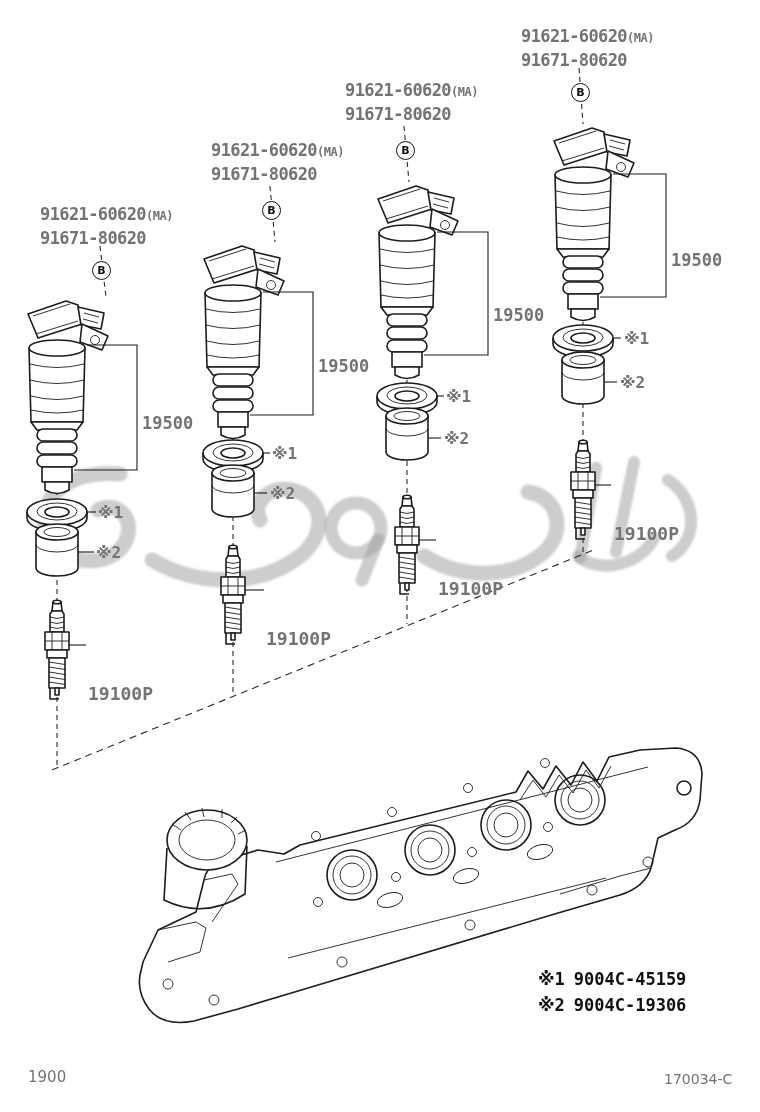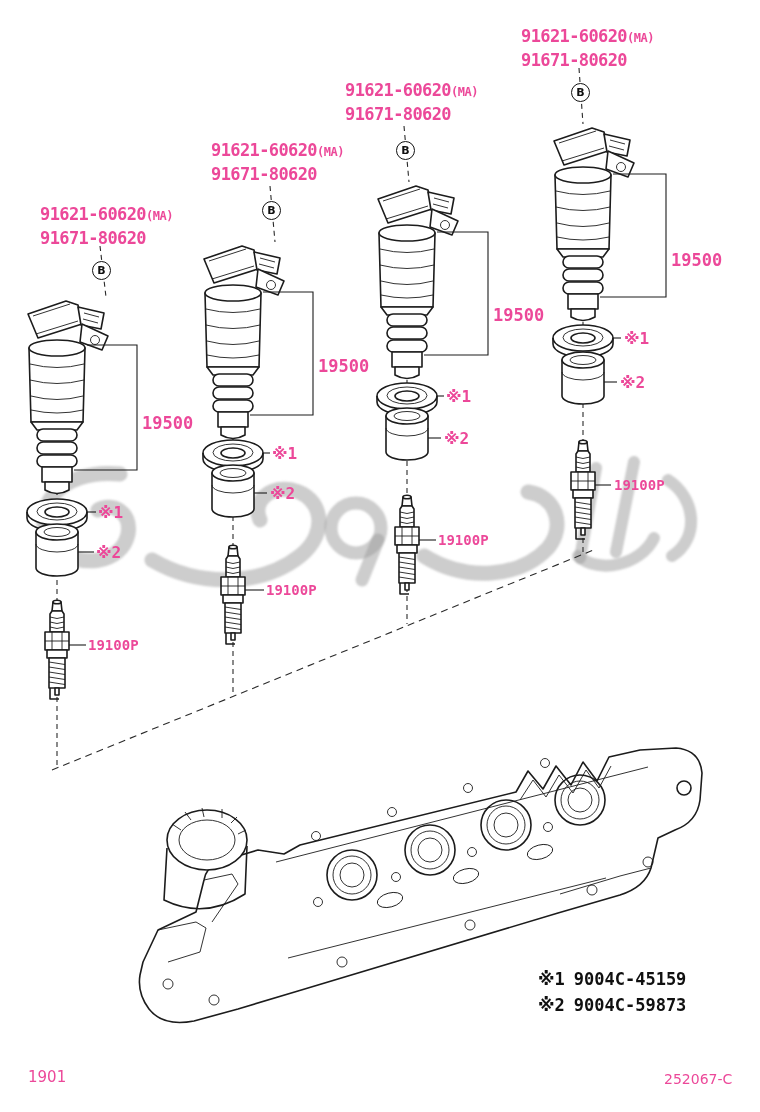--- a/index.html
+++ b/index.html
@@ -15,26 +15,26 @@
   
   .s  { stroke:#1c1c1c; stroke-width:1.6; fill:#fff; stroke-linejoin:round; }
   .sn { stroke:#1c1c1c; stroke-width:1.6; fill:none; stroke-linejoin:round; }
   .t  { stroke:#1c1c1c; stroke-width:0.9; fill:none; }
   .ld { stroke:#1c1c1c; stroke-width:1.1; fill:none; }
   .dash  { stroke:#2a2a2a; stroke-width:1.1; fill:none; stroke-dasharray:5 4; }
   .dash2 { stroke:#2a2a2a; stroke-width:1.1; fill:none; stroke-dasharray:7 5; }
   .wm { stroke:#9c9c9c; fill:none; opacity:0.5; stroke-linecap:round; }
 
   
-  .lbl { position:absolute; white-space:nowrap; font-weight:bold; color:#ec4899; }
+  .lbl { position:absolute; white-space:nowrap; font-weight:bold; color:#737373; }
   .pn  { font-size:17px; line-height:22px; letter-spacing:-0.6px; }
   .pn .suf { font-size:12px; letter-spacing:-0.5px; }
   .big { font-size:17px; transform:translateY(-50%); }
   .mark{ font-size:16px; transform:translateY(-50%); font-family:"DejaVu Sans Mono","DejaVu Sans",monospace; }
-  .pp  { font-size:14px; transform:translateY(-50%); }
+  .pp  { font-size:18px; transform:translateY(-50%);margin-top:48px; }
   .bcircle {
     position:absolute; width:19px; height:19px; border:1.5px solid #111;
     border-radius:50%; background:#fff; font-size:11px; font-weight:bold;
     display:flex; align-items:center; justify-content:center;
     font-family:"DejaVu Sans","Liberation Sans",sans-serif;
   }
   .legend { position:absolute; left:538px; top:966px; font-size:17px; font-weight:bold; }
   .legend .row { display:flex; gap:9px; line-height:26px; }
   .footer { font-weight:normal; font-family:"DejaVu Sans","Liberation Sans",sans-serif; }
 </style>
@@ -251,20 +251,20 @@
 <div class="lbl mark" style="left:620px; top:382px;">※2</div>
 <div class="lbl pp" style="left:614px; top:485px;">19100P</div>
 
 <div class="legend">
   <div class="row">
     <span>※1</span>
     <span>9004C-45159</span>
   </div>
   <div class="row">
     <span>※2</span>
-    <span>9004C-59873</span>
+    <span>9004C-19306</span>
   </div>
 </div>
 
-<div class="lbl footer" style="left:28px; top:1068px; font-size:15px;">1901</div>
-<div class="lbl footer" style="left:664px; top:1071px; font-size:14px;">252067-C</div>
+<div class="lbl footer" style="left:28px; top:1068px; font-size:15px;">1900</div>
+<div class="lbl footer" style="left:664px; top:1071px; font-size:14px;">170034-C</div>
 
 </div>
 
 </body></html>

